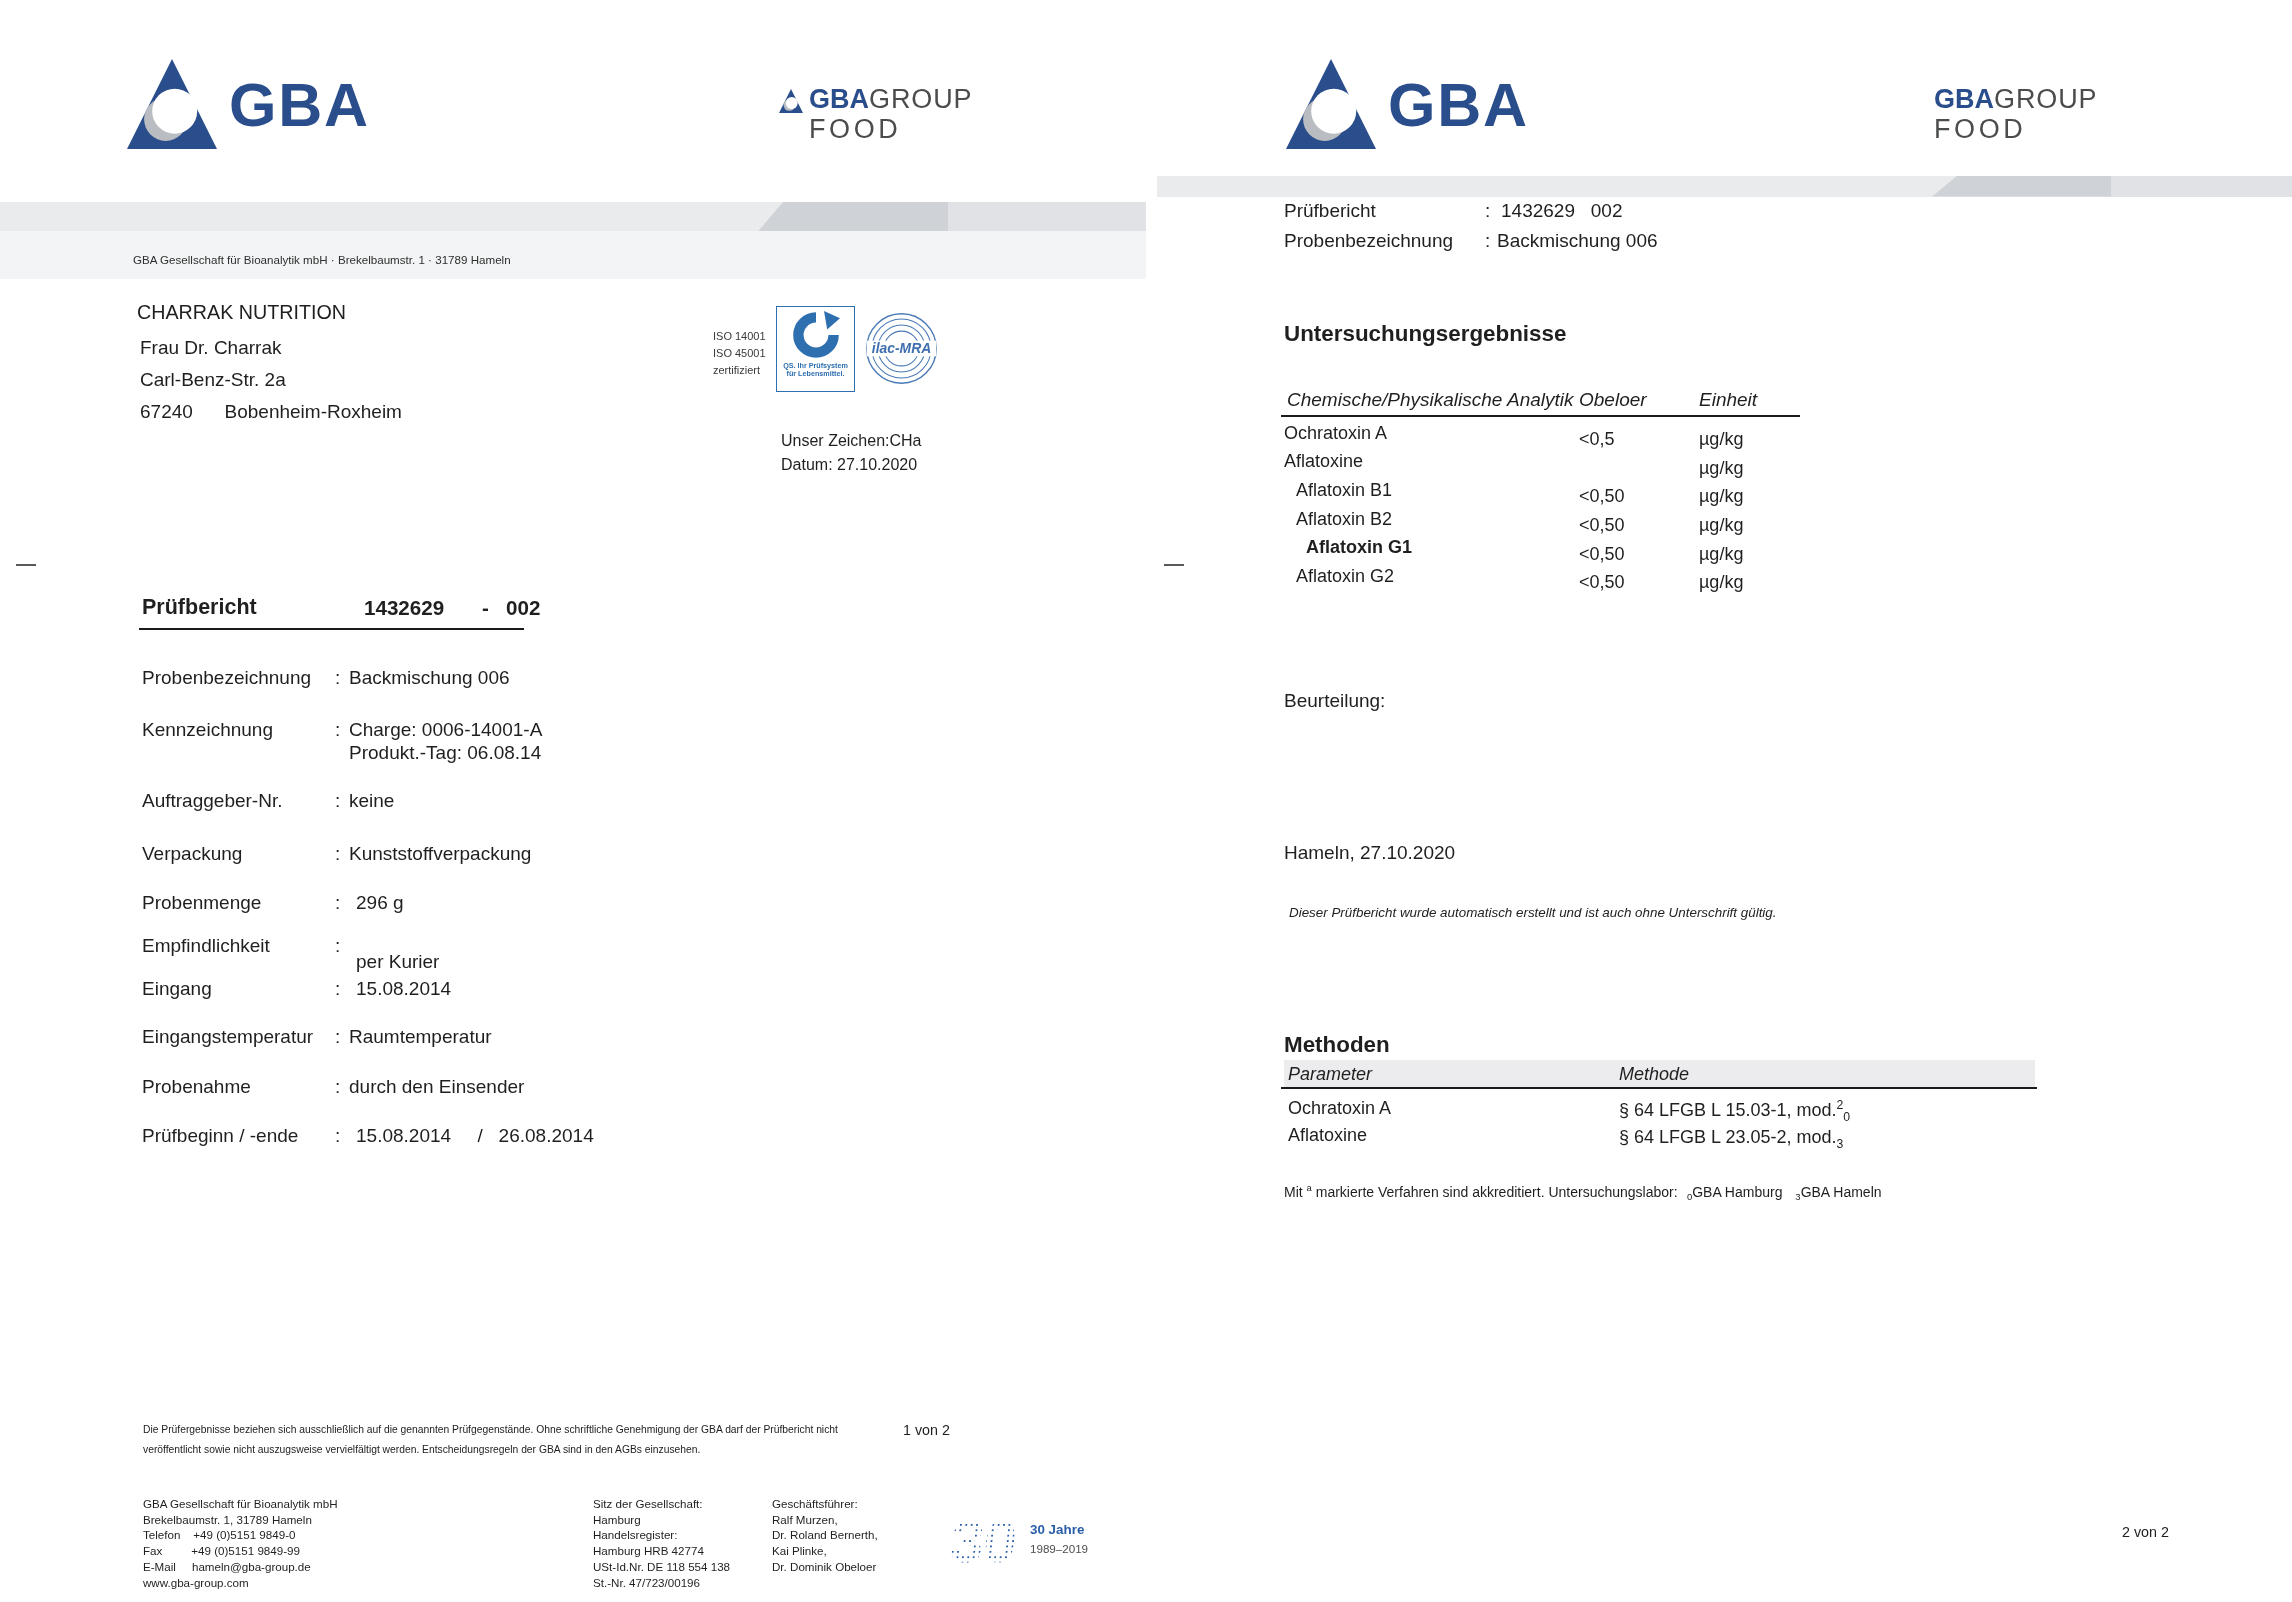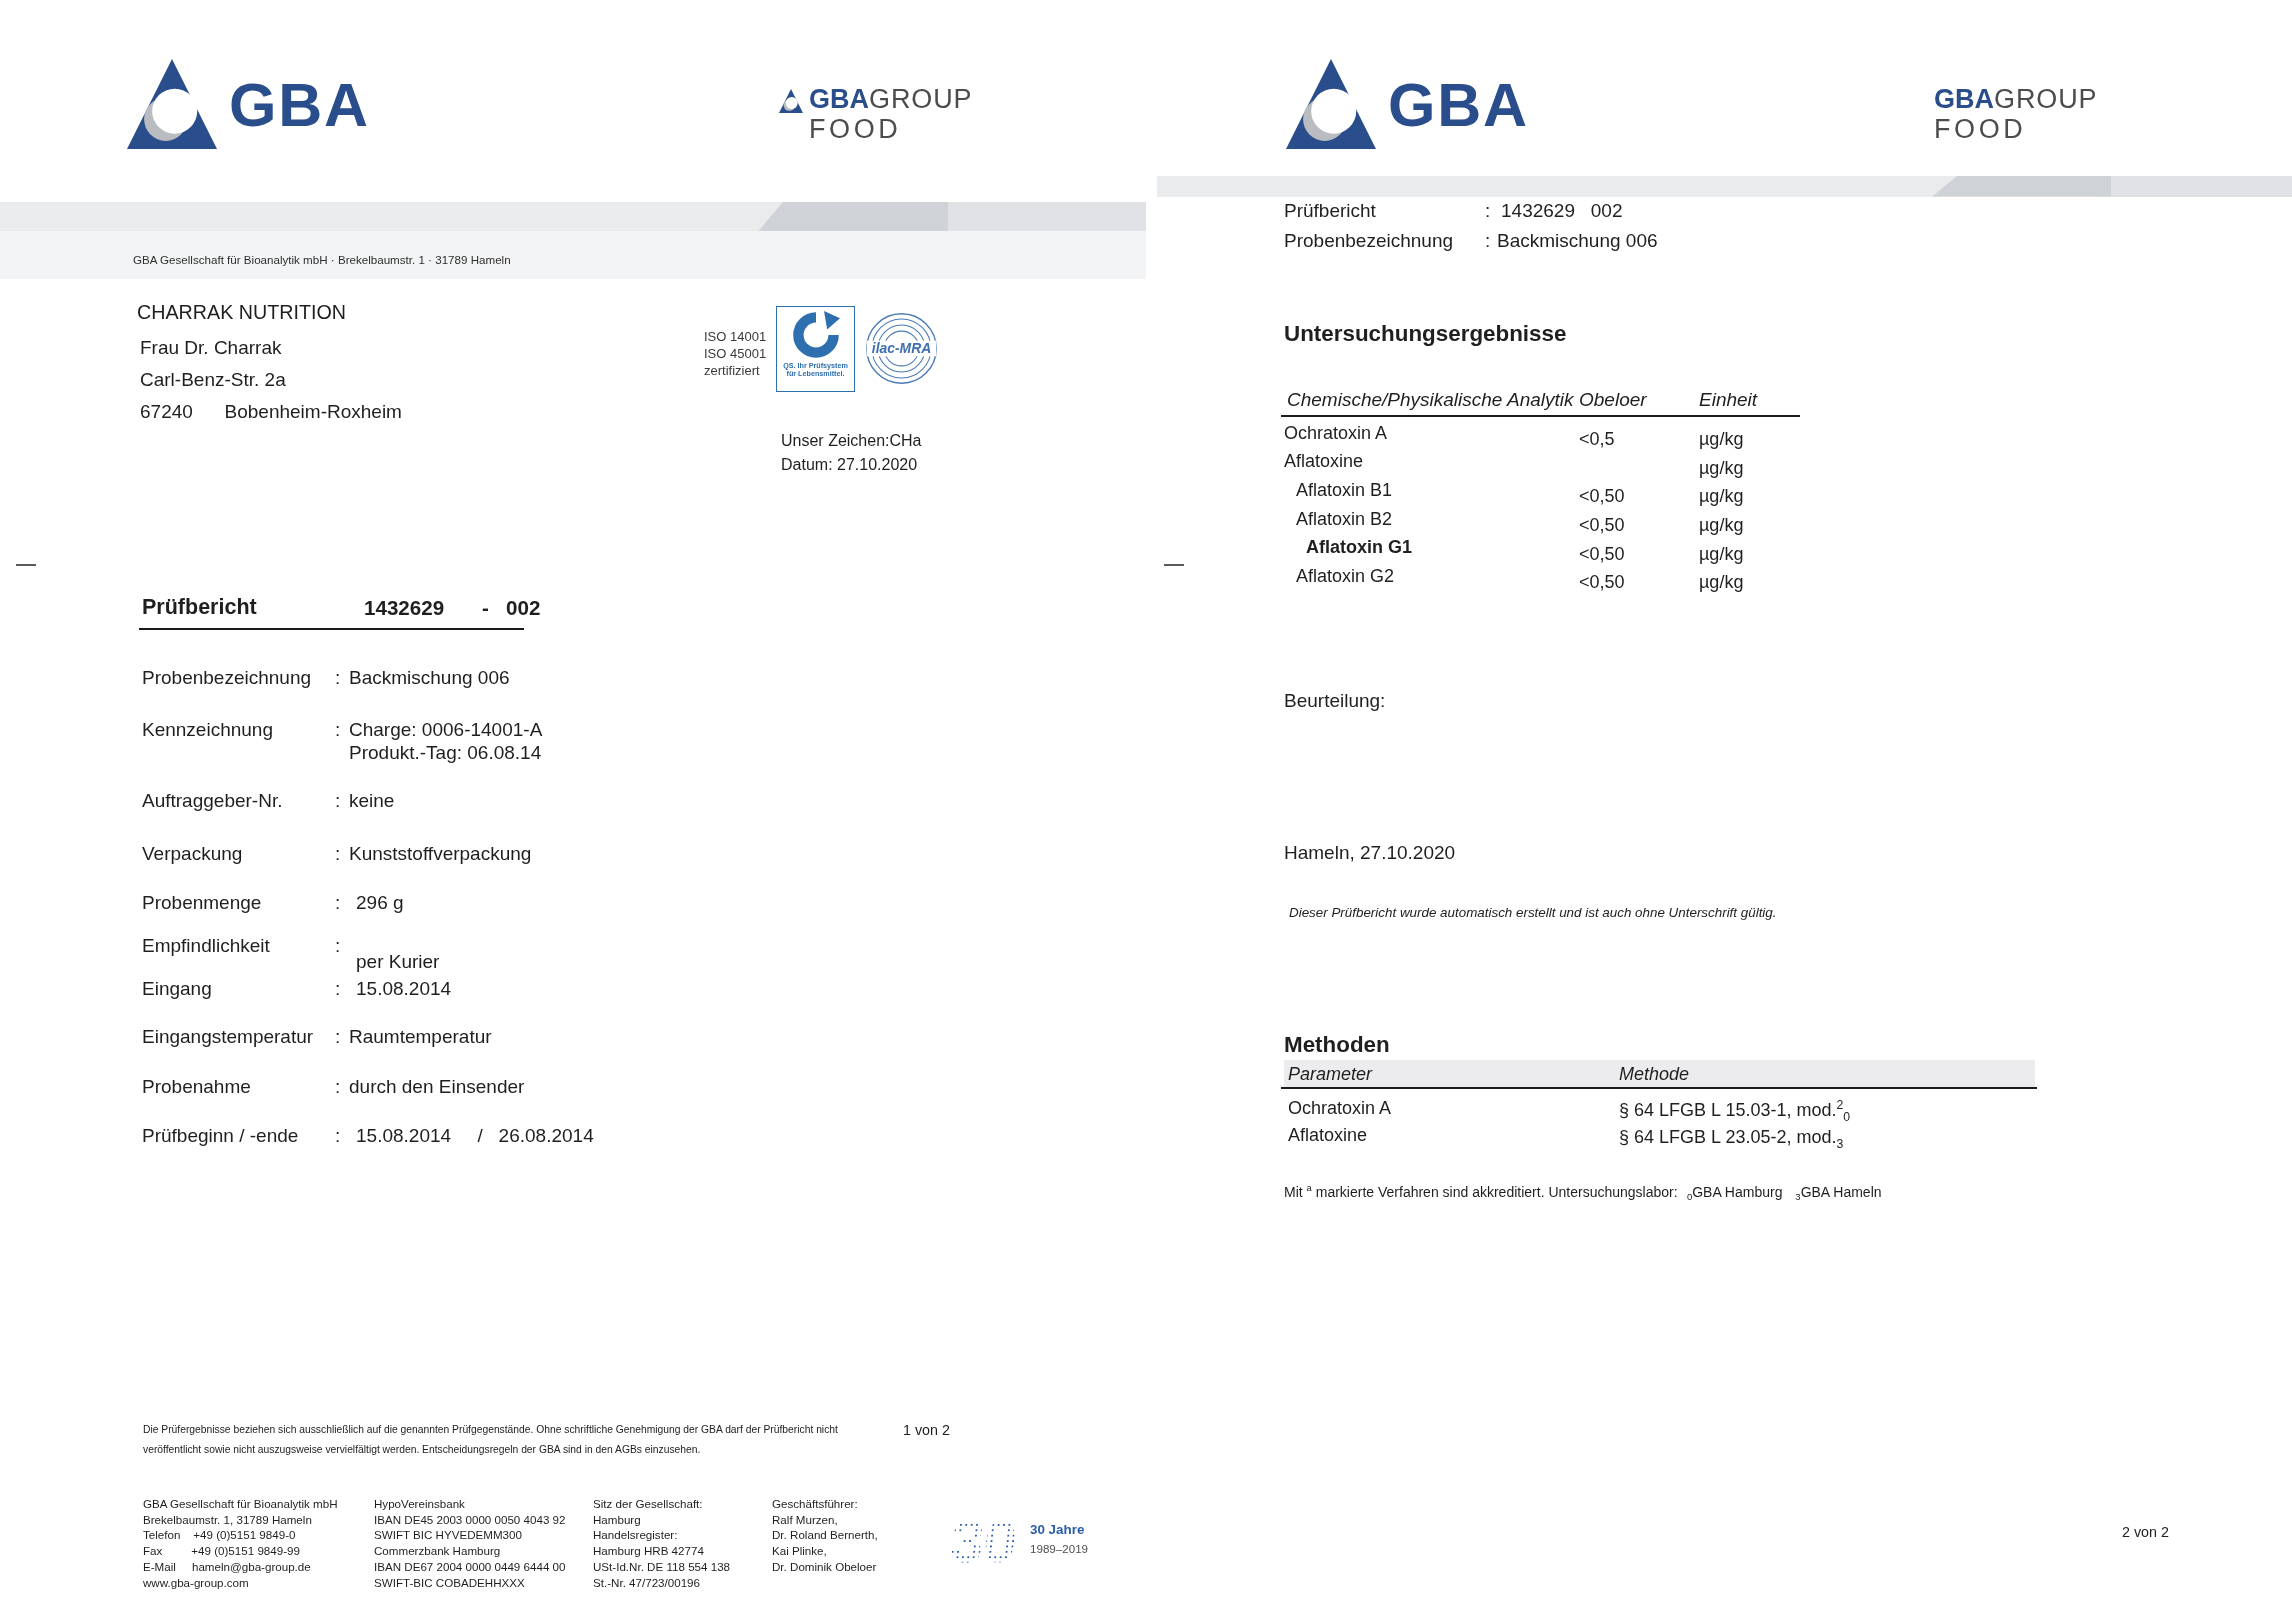--- a/index.html
+++ b/index.html
@@ -19,21 +19,21 @@
   
   .band{background:#eaebed;}
   .band-light{background:#f3f4f5;}
   .deco-dark{background:#cfd2d6;clip-path:polygon(25px 0,100% 0,100% 100%,0 100%);}
   .deco-light{background:#e0e2e5;}
   .sender{font-size:11.6px;color:#2e2e2e;}
   
   .company{font-size:19.7px;font-weight:400;}
   .addr{font-size:19px;}
   
-  .iso{font-size:13px;color:#3a3a3a;line-height:17px;}
+  .iso{font-size:11px;color:#3a3a3a;line-height:17px;margin-left:9px;}
   .qs-box{width:77px;height:84px;border:1.8px solid #2e6fb0;background:#fff;text-align:center;}
   .qs-txt{font-size:7.2px;font-weight:700;color:#2e6fb0;line-height:8px;}
   .dakks-word{font-family:"Liberation Serif", serif;font-weight:700;font-size:25px;color:#1c1c1c;letter-spacing:0.9px;}
   .dakks-sub{font-size:9.4px;color:#333;line-height:11.2px;}
   .refline{font-size:16px;}
   
   .rpt-title{font-size:21.5px;font-weight:700;}
   .rpt-num{font-size:20.6px;font-weight:700;}
   .rule{background:#1a1a1a;height:1.8px;}
   .fld-label,.fld-value,.fld-colon{font-size:19px;}
@@ -187,28 +187,20 @@
   <div class="abs pageno" style="left:903px;top:1422px;">1 von 2</div>
 
   <div class="abs fcol" style="left:143px;top:1496px;">
     <div>GBA Gesellschaft für Bioanalytik mbH</div>
     <div>Brekelbaumstr. 1, 31789 Hameln</div>
     <div>Telefon&nbsp;&nbsp;&nbsp;&nbsp;+49 (0)5151 9849-0</div>
     <div>Fax&nbsp;&nbsp;&nbsp;&nbsp;&nbsp;&nbsp;&nbsp;&nbsp;&nbsp;+49 (0)5151 9849-99</div>
     <div>E-Mail&nbsp;&nbsp;&nbsp;&nbsp;&nbsp;hameln@gba-group.de</div>
     <div>www.gba-group.com</div>
   </div>
-  <div class="abs fcol" style="left:374px;top:1496px;">
-    <div>HypoVereinsbank</div>
-    <div>IBAN DE45 2003 0000 0050 4043 92</div>
-    <div>SWIFT BIC HYVEDEMM300</div>
-    <div>Commerzbank Hamburg</div>
-    <div>IBAN DE67 2004 0000 0449 6444 00</div>
-    <div>SWIFT-BIC COBADEHHXXX</div>
-  </div>
   <div class="abs fcol" style="left:593px;top:1496px;">
     <div>Sitz der Gesellschaft:</div>
     <div>Hamburg</div>
     <div>Handelsregister:</div>
     <div>Hamburg HRB 42774</div>
     <div>USt-Id.Nr. DE 118 554 138</div>
     <div>St.-Nr. 47/723/00196</div>
   </div>
   <div class="abs fcol" style="left:772px;top:1496px;">
     <div>Geschäftsführer:</div>

